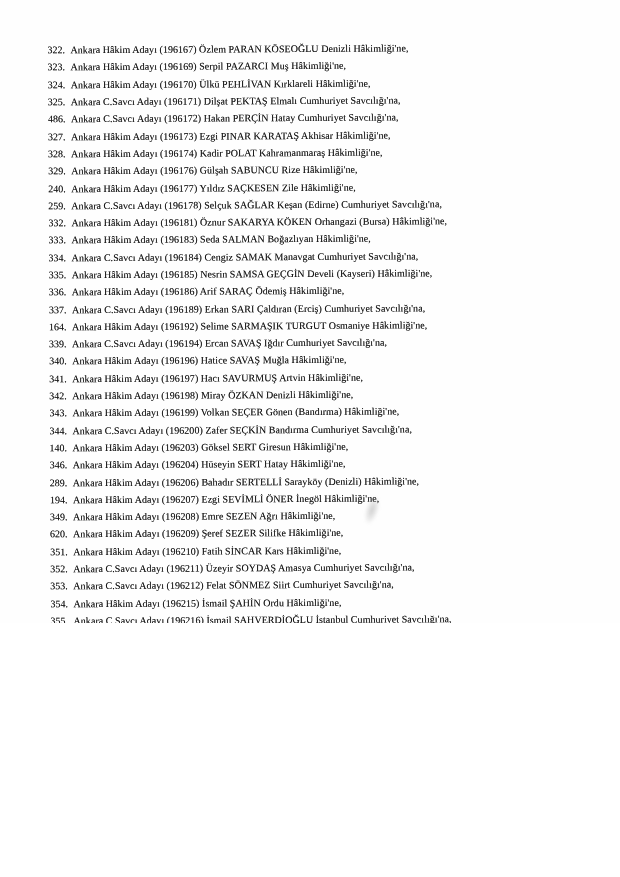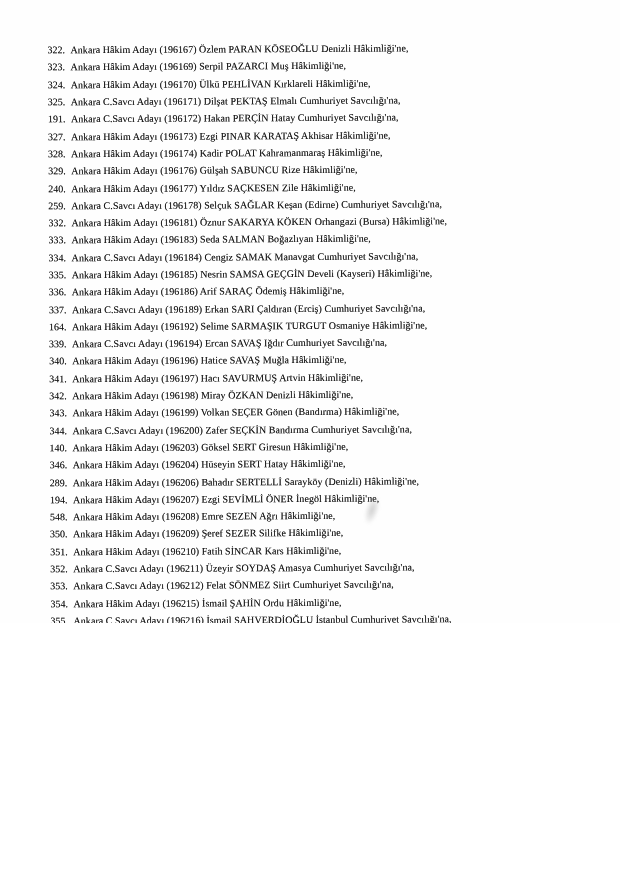--- a/index.html
+++ b/index.html
@@ -70,21 +70,21 @@
       </li>
       <li class="row">
         <span class="num">324.</span>
         <span class="txt">Ankara Hâkim Adayı (196170) Ülkü PEHLİVAN Kırklareli Hâkimliği'ne,</span>
       </li>
       <li class="row">
         <span class="num">325.</span>
         <span class="txt">Ankara C.Savcı Adayı (196171) Dilşat PEKTAŞ Elmalı Cumhuriyet Savcılığı'na,</span>
       </li>
       <li class="row">
-        <span class="num">191.</span>
+        <span class="num">486.</span>
         <span class="txt">Ankara C.Savcı Adayı (196172) Hakan PERÇİN Hatay Cumhuriyet Savcılığı'na,</span>
       </li>
       <li class="row">
         <span class="num">327.</span>
         <span class="txt">Ankara Hâkim Adayı (196173) Ezgi PINAR KARATAŞ Akhisar Hâkimliği'ne,</span>
       </li>
       <li class="row">
         <span class="num">328.</span>
         <span class="txt">Ankara Hâkim Adayı (196174) Kadir POLAT Kahramanmaraş Hâkimliği'ne,</span>
       </li>
@@ -162,25 +162,25 @@
       </li>
       <li class="row">
         <span class="num">289.</span>
         <span class="txt">Ankara Hâkim Adayı (196206) Bahadır SERTELLİ Sarayköy (Denizli) Hâkimliği'ne,</span>
       </li>
       <li class="row">
         <span class="num">194.</span>
         <span class="txt">Ankara Hâkim Adayı (196207) Ezgi SEVİMLİ ÖNER İnegöl Hâkimliği'ne,</span>
       </li>
       <li class="row">
-        <span class="num">548.</span>
+        <span class="num">349.</span>
         <span class="txt">Ankara Hâkim Adayı (196208) Emre SEZEN Ağrı Hâkimliği'ne,</span>
       </li>
       <li class="row">
-        <span class="num">350.</span>
+        <span class="num">620.</span>
         <span class="txt">Ankara Hâkim Adayı (196209) Şeref SEZER Silifke Hâkimliği'ne,</span>
       </li>
       <li class="row">
         <span class="num">351.</span>
         <span class="txt">Ankara Hâkim Adayı (196210) Fatih SİNCAR Kars Hâkimliği'ne,</span>
       </li>
       <li class="row">
         <span class="num">352.</span>
         <span class="txt">Ankara C.Savcı Adayı (196211) Üzeyir SOYDAŞ Amasya Cumhuriyet Savcılığı'na,</span>
       </li>

